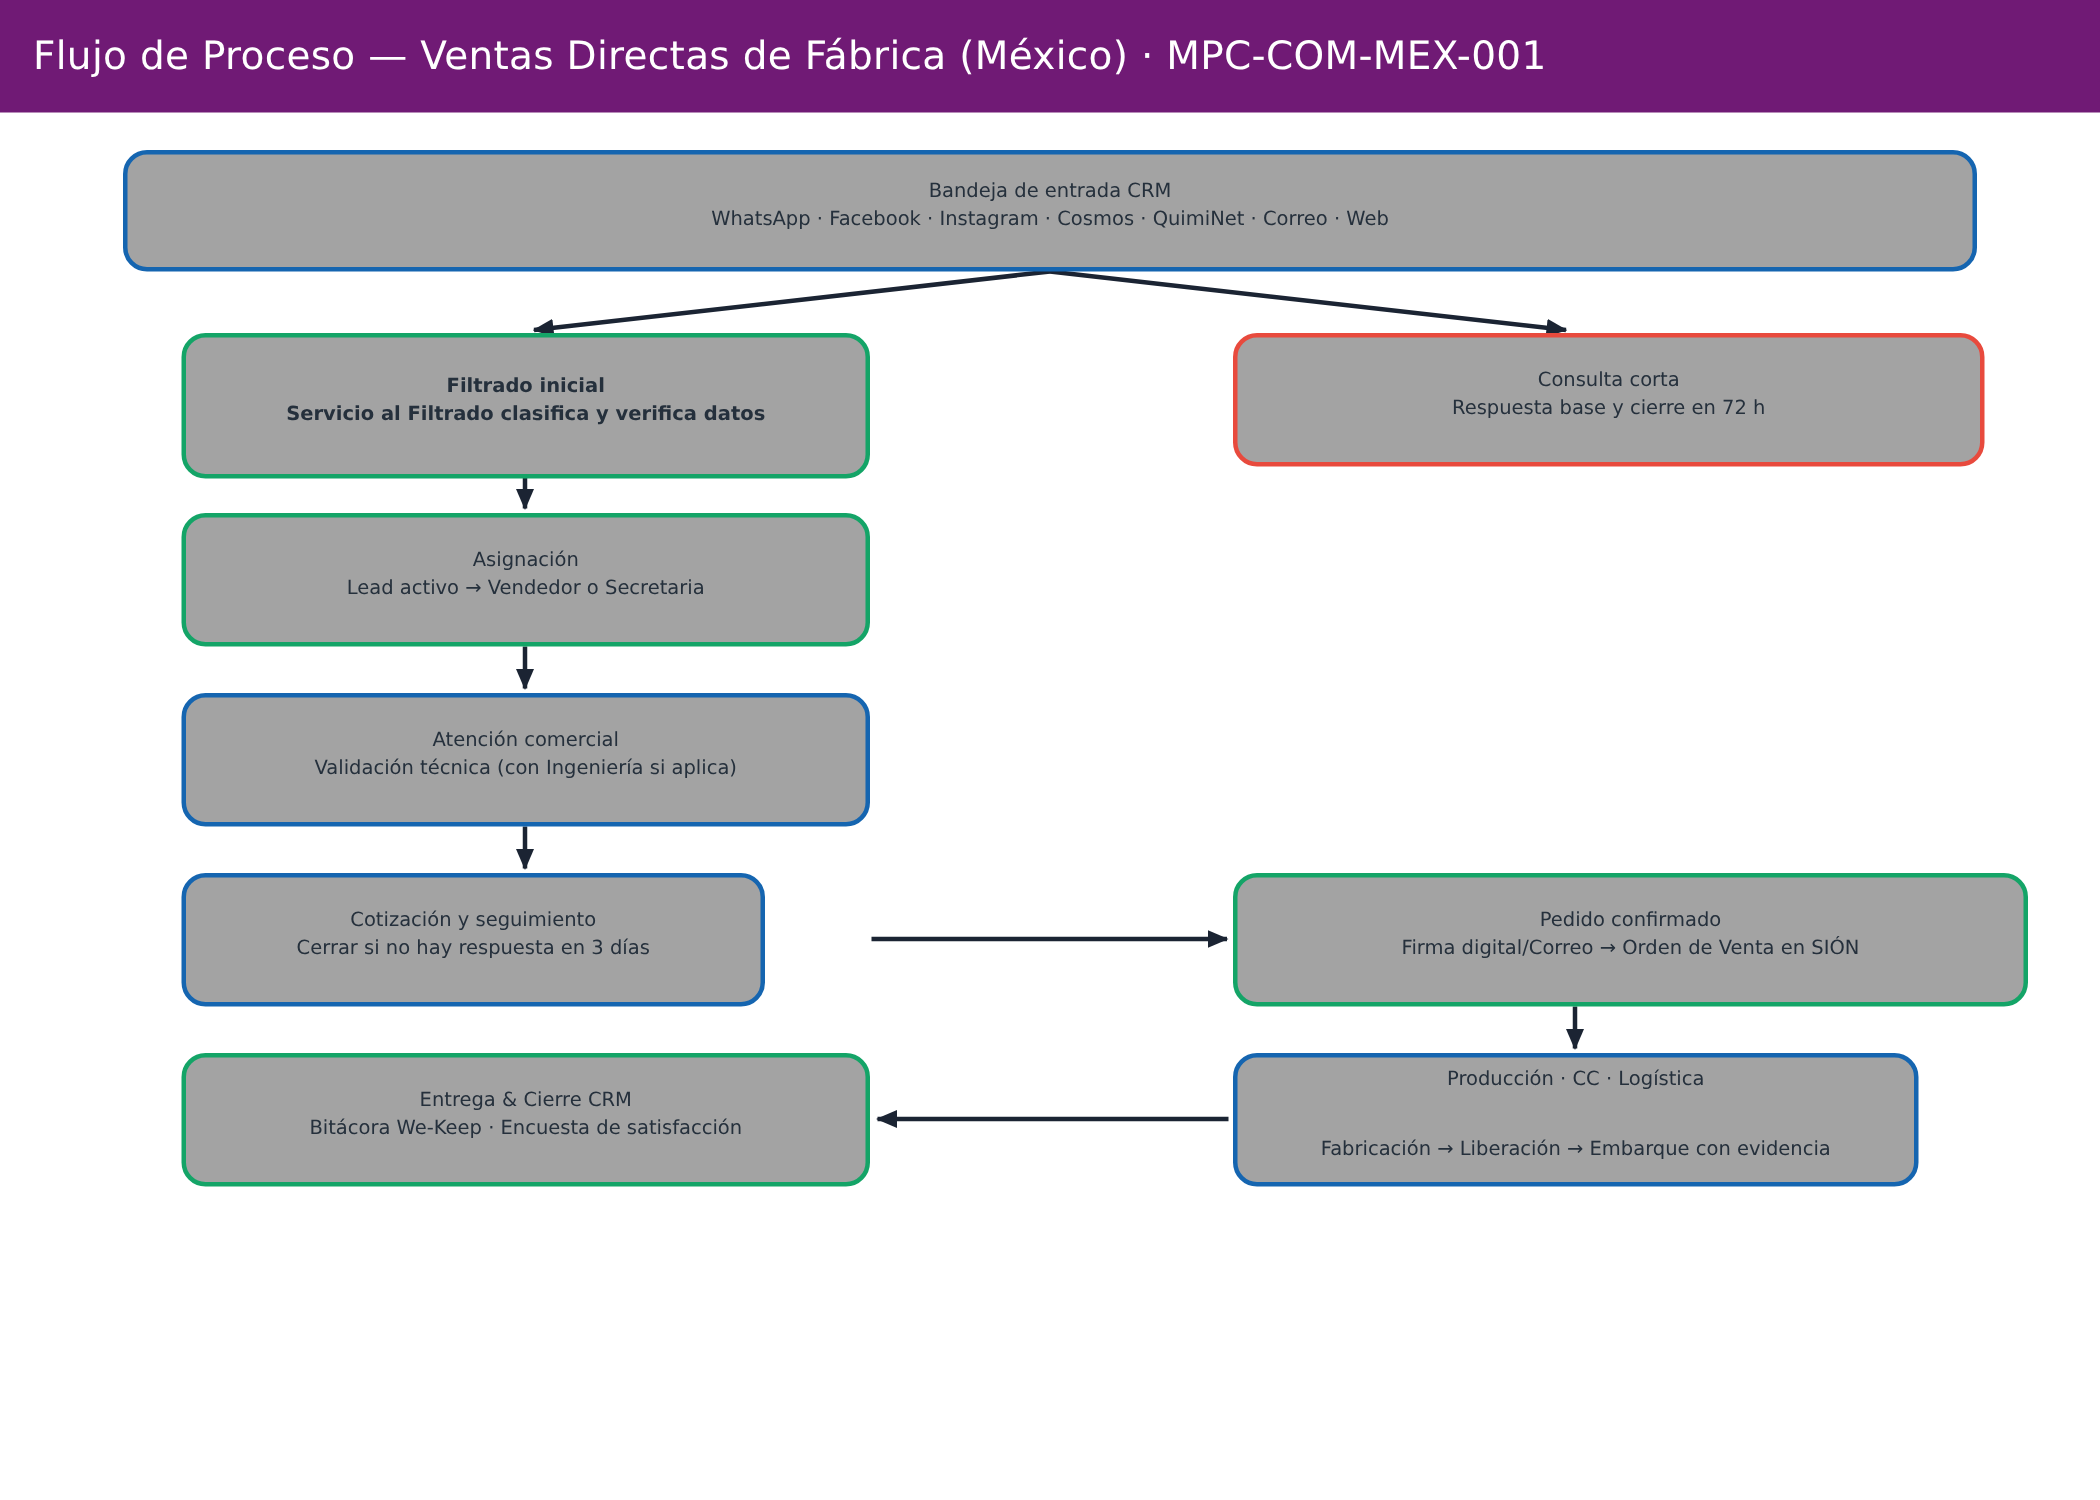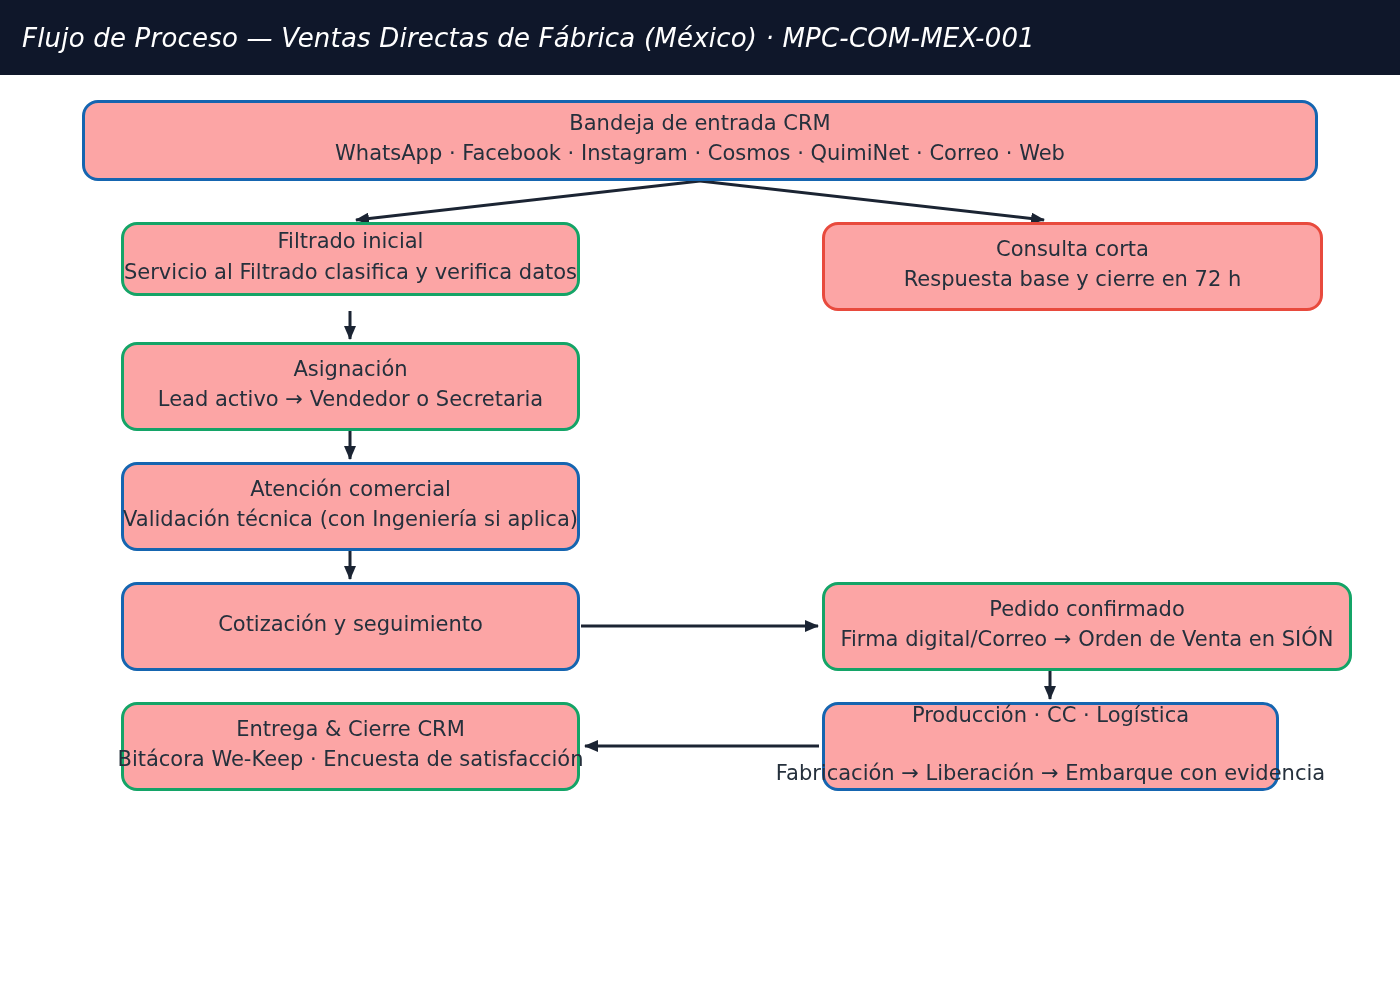--- a/index.html
+++ b/index.html
@@ -13,45 +13,45 @@
     position:absolute; left:0; top:0; width:1400px; height:75px;
     display:flex; align-items:center;
   }
   #header .title {
     color:#ffffff; font-size:26px; font-weight:500;
     padding-left:22px; letter-spacing:0.2px; white-space:nowrap;
   }
   
   .node {
     position:absolute; box-sizing:border-box;
-    background:#fca5a5; border:3px solid #888; border-radius:16px;
+    background:#a3a3a3; border:3px solid #888; border-radius:16px;
     display:flex; flex-direction:column; align-items:center; justify-content:center;
-    text-align:center; color:#25303c; font-size:21px; line-height:1.45;
+    text-align:center; color:#25303c; font-size:13px; line-height:1.45;
     padding:0 14px 5px 14px;
   }
   .node span { display:block; white-space:nowrap; }
   .n-inbox      { left:82px;  top:100px; width:1236px; height:81px; }
-  .n-filtrado   { left:121px; top:222px; width:459px;  height:74px; }
+  .n-filtrado   { left:121px; top:222px; width:459px;  height:97px;font-weight:bold; }
   .n-consulta   { left:822px; top:222px; width:501px;  height:89px; }
   .n-asignacion { left:121px; top:342px; width:459px;  height:89px;align-items:center; }
   .n-atencion   { left:121px; top:462px; width:459px;  height:89px; }
-  .n-cotizacion { left:121px; top:582px; width:459px;  height:89px; }
+  .n-cotizacion { left:121px; top:582px; width:389px;  height:89px; }
   .n-pedido     { left:822px; top:582px; width:530px;  height:89px; }
   .n-produccion { left:822px; top:702px; width:457px;  height:89px;gap:28px; }
   .n-entrega    { left:121px; top:702px; width:459px;  height:89px; }
   
   #arrows { position:absolute; left:0; top:0; pointer-events:none; }
   #arrows path.edge { fill:none; stroke-width:3; }
 </style>
 </head>
 <body>
 
 <div id="canvas">
 
-  <div id="header" style="background: #0f172a; font-style: italic;">
+  <div id="header" style="background: #701a75;">
     <div class="title">Flujo de Proceso — Ventas Directas de Fábrica (México) · MPC-COM-MEX-001</div>
   </div>
 
   <svg id="arrows" width="1400" height="1000" viewBox="0 0 1400 1000" xmlns="http://www.w3.org/2000/svg">
     <defs>
       <marker id="ah" markerUnits="userSpaceOnUse" markerWidth="14" markerHeight="12" refX="13" refY="6" orient="auto">
         <path d="M0,0 L14,6 L0,12 Z" fill="#1b2433"></path>
       </marker>
     </defs>
     <path class="edge" d="M700,181 L356,220" marker-end="url(#ah)" stroke="#1b2433"></path>
@@ -84,20 +84,21 @@
     <span>Lead activo → Vendedor o Secretaria</span>
   </div>
 
   <div class="node n-atencion" style="border-color: rgb(21, 101, 176);">
     <span>Atención comercial</span>
     <span>Validación técnica (con Ingeniería si aplica)</span>
   </div>
 
   <div class="node n-cotizacion" style="border-color: rgb(21, 101, 176);">
     <span>Cotización y seguimiento</span>
+    <span>Cerrar si no hay respuesta en 3 días</span>
   </div>
 
   <div class="node n-pedido" style="border-color: rgb(20, 164, 103);">
     <span>Pedido confirmado</span>
     <span>Firma digital/Correo → Orden de Venta en SIÓN</span>
   </div>
 
   <div class="node n-produccion" style="border-color: rgb(21, 101, 176);">
     <span>Producción · CC · Logística</span>
     <span>Fabricación → Liberación → Embarque con evidencia</span>

